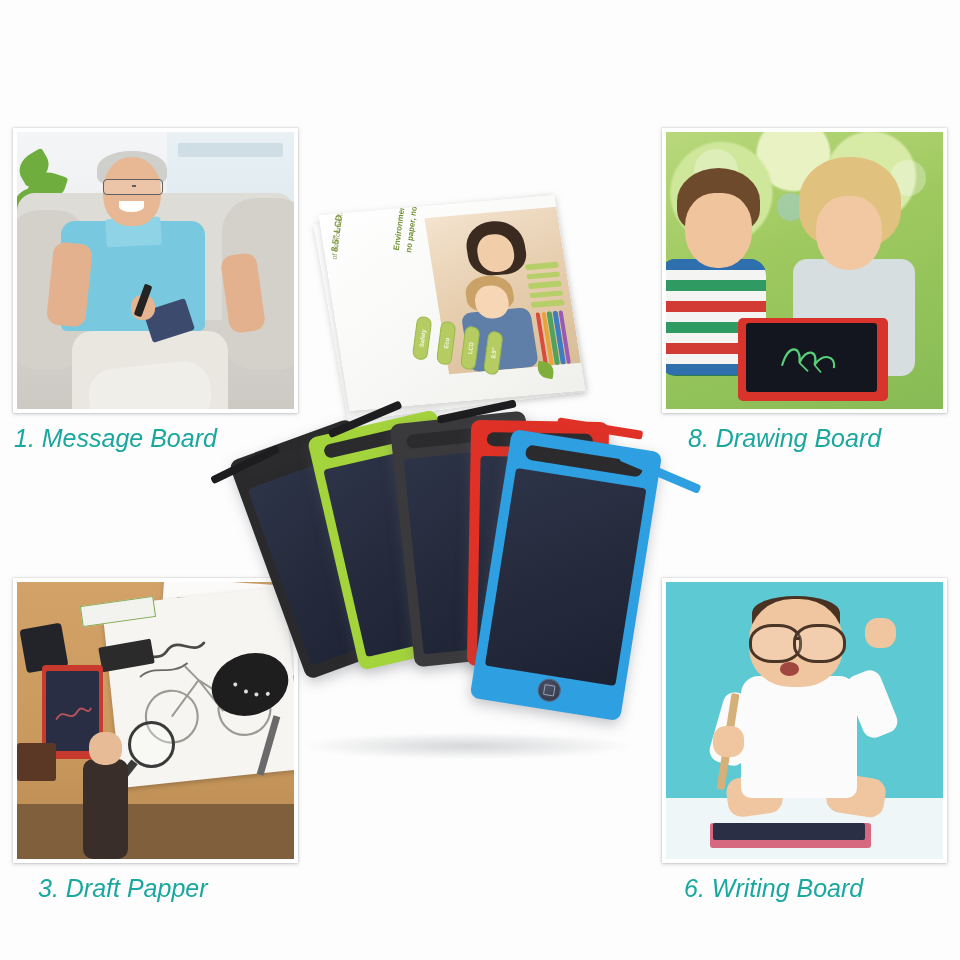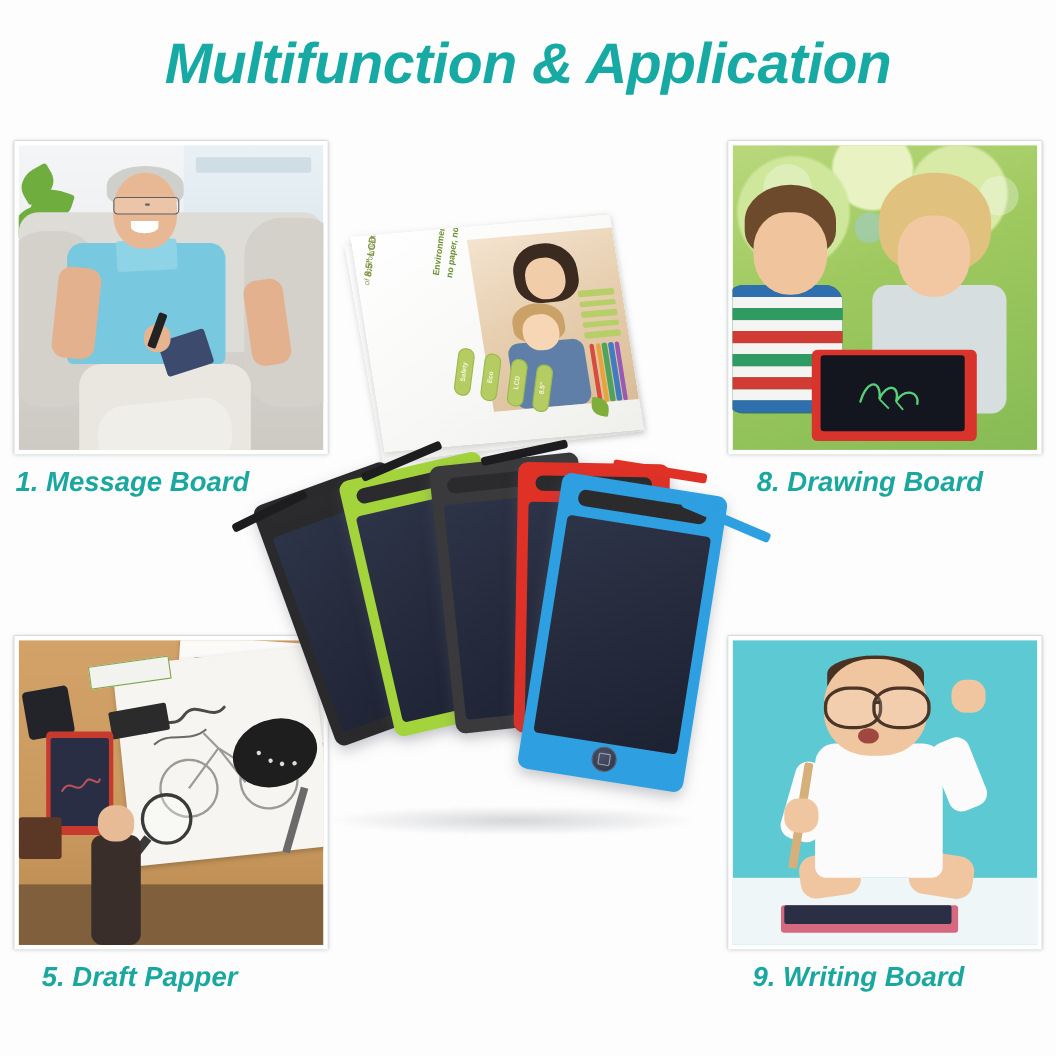--- a/index.html
+++ b/index.html
@@ -41,21 +41,21 @@
   #photo-tl{left:13px;  top:128px; width:285px;height:285px;}
   #photo-tr{left:662px; top:128px; width:285px;height:285px;}
   #photo-bl{left:13px;  top:578px; width:285px;height:285px;}
   #photo-br{left:662px; top:578px; width:285px;height:285px;}
 
   
   .caption{
     position:absolute;
     font-size:25px;
     font-style:italic;
-    font-weight:bold;
+    font-weight:normal;
     color:#19a79f;
     white-space:nowrap;
   }
   #cap-1{left:14px;  top:424px;}
   #cap-2{left:688px; top:424px;}
   #cap-3{left:38px;  top:874px;}
   #cap-4{left:684px; top:874px;}
 
   
   .p1-bg{position:absolute;inset:0;background:linear-gradient(180deg,#f3f5f6 0%,#eceef0 38%,#e7e9eb 100%);}
@@ -229,21 +229,20 @@
     position:absolute;left:40px;bottom:-4px;width:330px;height:26px;
     background:radial-gradient(ellipse at center, rgba(130,135,142,0.32), rgba(255,255,255,0) 72%);
     filter:blur(1px);
   }
 </style>
 </head>
 <body>
 
 <div class="page">
 
-  <div class="title">Multifunction &amp; Application</div>
 
   <div class="photo" id="photo-tl">
     <div class="inner">
       <div class="p1-bg"></div>
       <div class="p1-window"></div>
       <div class="p1-winbar"></div>
       <div class="p1-plant">
         <div class="p1-leaf" style="left:10%;top:6%;width:52%;height:30%;transform:rotate(-30deg);"></div>
         <div class="p1-leaf" style="left:30%;top:26%;width:58%;height:30%;transform:rotate(18deg);"></div>
         <div class="p1-leaf" style="left:4%;top:44%;width:54%;height:30%;transform:rotate(-10deg);"></div>
@@ -340,21 +339,21 @@
         </svg>
       </div>
       <div class="p3-magn"></div>
       <div class="p3-magnh"></div>
       <div class="p3-wallet"></div>
       <div class="p3-deskedge"></div>
       <div class="p3-arm"></div>
       <div class="p3-hand"></div>
     </div>
   </div>
-  <div class="caption" id="cap-3">5. Draft Papper</div>
+  <div class="caption" id="cap-3">3. Draft Papper</div>
 
   <div class="photo" id="photo-br">
     <div class="inner">
       <div class="p4-bg"></div>
       <div class="p4-floor"></div>
       <div class="p4-legL"></div>
       <div class="p4-legR"></div>
       <div class="p4-body"></div>
       <div class="p4-armL"></div>
       <div class="p4-armR"></div>
@@ -364,21 +363,21 @@
       <div class="p4-glassL"></div>
       <div class="p4-glassR"></div>
       <div class="p4-bridge"></div>
       <div class="p4-mouth"></div>
       <div class="p4-stylus"></div>
       <div class="p4-handL"></div>
       <div class="p4-tablet"></div>
       <div class="p4-tabtop"></div>
     </div>
   </div>
-  <div class="caption" id="cap-4">9. Writing Board</div>
+  <div class="caption" id="cap-4">6. Writing Board</div>
 
   <div class="pkg">
     <div class="pkg-sheetBack"></div>
     <div class="pkg-sheet">
 
       <div class="pkg-text-main">8.5" LCD Writing Tablet</div>
       <div class="pkg-text-sub">of environmental protection</div>
 
       <div class="pkg-tag">
         <span>Environment-friendly</span>

